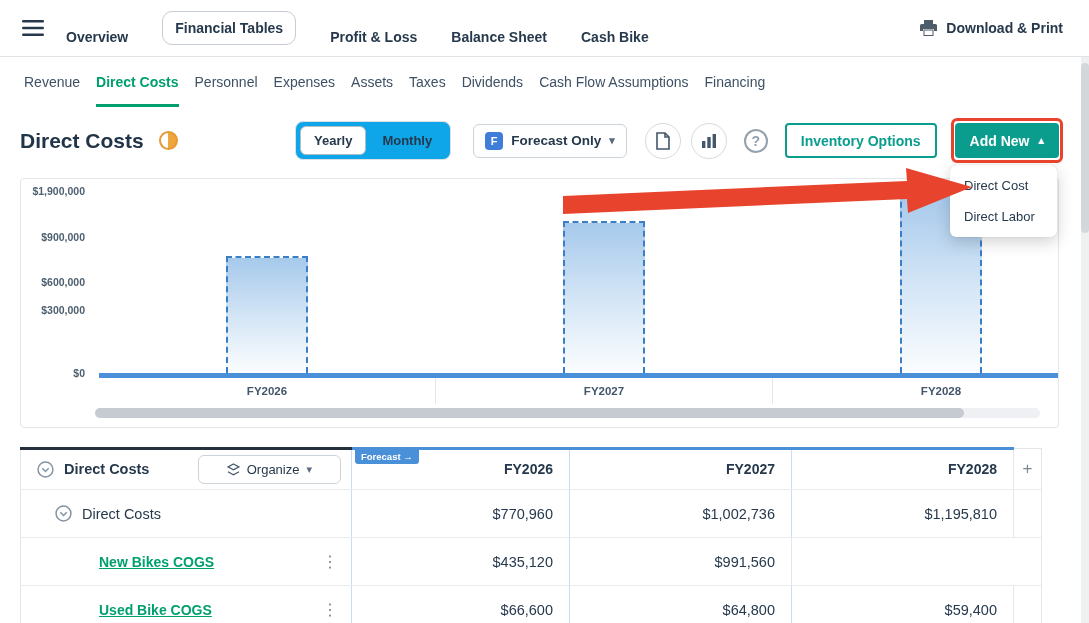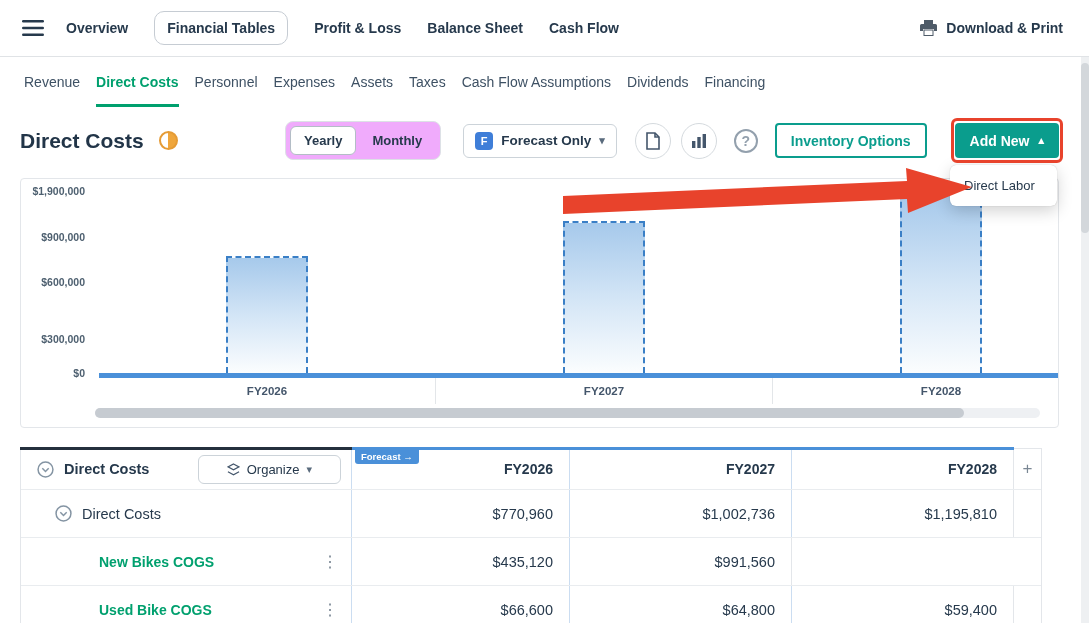--- a/index.html
+++ b/index.html
@@ -6,58 +6,58 @@
   :root{
     --green:#00A06E; --teal:#0A9D8D; --blue:#4A90D9; --red:#E8432C;
     --ink:#26394C; --muted:#5A6B7D; --line:#E3E6EA;
   }
   body{width:1089px;height:623px;overflow:hidden;position:relative;background:#fff;
        color:var(--ink);font-family:"Liberation Sans",sans-serif;}
 
   
   .top-nav{height:57px;display:flex;align-items:center;padding:0 26px 0 22px;border-bottom:1px solid #E0E3E6;}
   .hamburger{margin-right:22px;display:flex;cursor:pointer}
-  .nav-items{display:flex;align-items:center;gap:26px;font-size:14px;font-weight:700}
+  .nav-items{display:flex;align-items:flex-end;gap:34px;font-size:14px;font-weight:700}
   .nav-item{cursor:pointer;white-space:nowrap}
   .nav-item.active{border:1px solid #C6CCD3;border-radius:10px;padding:8px 12px;background:#fff}
   .download{margin-left:auto;display:flex;align-items:center;gap:9px;font-size:14px;font-weight:700;cursor:pointer}
 
   
   .tabs{display:flex;gap:16px;padding:0 24px;height:50px}
   .tab{display:flex;align-items:center;font-size:14px;color:#3E5164;border-bottom:3px solid transparent;padding-top:2px;cursor:pointer;white-space:nowrap}
   .tab.active{color:var(--green);border-bottom-color:var(--green);font-weight:700}
 
   
   .toolbar{display:flex;align-items:center;padding:14px 30px 12px 20px;gap:10px}
   .page-title{font-size:21px;font-weight:700;color:#223548}
   .coin{width:19px;height:19px;border-radius:50%;border:2px solid #E59B35;background:linear-gradient(90deg,#fff 50%,#EFA63C 50%);margin-left:5px}
-  .period{margin-left:auto;display:flex;border:1px solid #DDE1E6;border-radius:8px;padding:4px;gap:2px;background:#f0abfc}
+  .period{margin-left:auto;display:flex;border:1px solid #DDE1E6;border-radius:8px;padding:4px;gap:2px;background:#0ea5e9}
   .period .pbtn{border:1px solid transparent;background:transparent;font:inherit;font-size:13px;font-weight:600;color:var(--ink);padding:6px 13px;border-radius:6px;cursor:pointer;white-space:nowrap}
   .period .pbtn.selected{background:#fff;border-color:#B3BDC6}
   .fselect{margin-left:12px;display:flex;align-items:center;gap:8px;border:1px solid #CCD3D9;border-radius:6px;padding:7px 11px;font-size:13.5px;font-weight:600;cursor:pointer;background:#fff;white-space:nowrap}
   .fbadge{width:18px;height:18px;border-radius:4px;background:#3F7ED8;color:#fff;font-size:11px;font-weight:700;display:flex;align-items:center;justify-content:center}
   .chev{color:var(--muted);font-size:11px;line-height:1}
   .icon-btn{width:36px;height:36px;border-radius:50%;border:1px solid #D5DADE;background:#fff;display:flex;align-items:center;justify-content:center;cursor:pointer}
   .help{width:24px;height:24px;border-radius:50%;border:2px solid #93A0AD;color:#93A0AD;font-weight:700;font-size:14px;display:flex;align-items:center;justify-content:center;margin:0 7px;cursor:pointer}
   .inv-btn{border:2px solid var(--teal);color:var(--teal);background:#fff;font:inherit;font-size:14px;font-weight:700;border-radius:4px;height:35px;padding:0 14px;cursor:pointer;white-space:nowrap}
-  .addnew-wrap{position:relative;margin-left:18px}
+  .addnew-wrap{position:relative;margin-left:8px}
   .addnew{background:var(--teal);color:#fff;border:none;font:inherit;font-size:14px;font-weight:700;border-radius:4px;height:35px;padding:0 15px;display:flex;align-items:center;gap:9px;cursor:pointer;white-space:nowrap}
   .addnew .chev-up{color:#fff;font-size:11px;line-height:1}
   .red-box{position:absolute;inset:-5px -4px;border:3px solid var(--red);border-radius:6px;pointer-events:none;z-index:56}
   .menu{position:absolute;top:calc(100% + 7px);right:2px;width:107px;background:#fff;border-radius:6px;
         box-shadow:0 0 1px rgba(0,0,0,.25),0 5px 16px rgba(0,0,0,.18);padding:5px 0;z-index:50}
   .menu-item{padding:8px 14px;font-size:13px;color:var(--ink);cursor:pointer;white-space:nowrap}
 
   
   .chart-panel{margin:6px 30px 0 20px;border:1px solid var(--line);border-radius:4px;overflow:hidden;padding-top:12px;background:#fff}
   .chart-body{position:relative;height:182px}
   .y-axis{position:absolute;left:0;top:0;width:70px;height:182px}
   .y-tick{position:absolute;right:6px;transform:translateY(-50%);font-size:10.5px;font-weight:700;color:#4E6070;white-space:nowrap}
   .y-tick:nth-child(1){top:0}.y-tick:nth-child(2){top:45.5px}.y-tick:nth-child(3){top:91px}
-  .y-tick:nth-child(4){top:148px}.y-tick:nth-child(5){top:182px}
+  .y-tick:nth-child(4){top:119px}.y-tick:nth-child(5){top:182px}
   .plot{margin-left:78px;width:1010px;height:182px;display:flex}
   .pcell{flex:1;position:relative}
   .bar{position:absolute;bottom:0;left:50%;transform:translateX(-50%);width:82px;
        border:2px dashed #3A7FC6;border-bottom:none;
        background:linear-gradient(180deg,#A6C9EB 0%,#D3E5F6 50%,#FBFDFE 100%)}
   .baseline{margin-left:78px;width:1010px;height:5px;background:var(--blue)}
   .x-axis{margin-left:78px;width:1010px;height:26px;display:flex}
   .x-cell{flex:1;display:flex;align-items:center;justify-content:center;font-size:11.5px;font-weight:700;color:#44566B}
   .x-cell + .x-cell{border-left:1px solid #E3E6E9}
   .chart-scrollbar{height:10px;margin:4px 18px 9px 74px;position:relative}
@@ -76,21 +76,21 @@
   .tdata{height:48px}
   .tlabel{display:flex;align-items:center;padding-left:16px;gap:10px}
   .ttitle{font-size:14.5px;font-weight:700}
   .organize{margin-left:auto;margin-right:10px;display:flex;align-items:center;gap:7px;border:1px solid #CCD3D9;
             border-radius:6px;background:#fff;font:inherit;font-size:13px;color:var(--ink);padding:6px 28px;cursor:pointer}
   .tcol{display:flex;align-items:center;justify-content:flex-end;padding-right:16px;font-size:14.5px;border-left:1px solid #CBDDF1}
   .tcol.hd{font-weight:700;font-size:14px}
   .tplus{display:flex;align-items:center;justify-content:center;border-left:1px solid var(--line);color:#7A8794;font-size:17px;cursor:pointer}
   .glabel{padding-left:34px;font-size:14.5px}
   .llabel{padding-left:78px}
-  .row-link{color:var(--green);font-weight:700;font-size:14px;cursor:pointer;white-space:nowrap}
+  .row-link{color:var(--green);font-weight:700;text-decoration:underline;font-size:14px;cursor:pointer;white-space:nowrap}
   .kebab{margin-left:auto;margin-right:13px;color:#7A8794;font-size:16px;cursor:pointer}
 
   
   .arrow-svg{position:absolute;left:545px;top:168px;z-index:60;pointer-events:none}
   .v-scroll{position:absolute;top:57px;right:0;bottom:0;width:8px;background:#EEF0F2;z-index:40}
   .v-thumb{position:absolute;top:6px;right:0;width:8px;height:170px;background:#D3D7DB;border-radius:4px;cursor:pointer}
 </style>
 </head>
 <body>
 
@@ -100,43 +100,43 @@
         <rect width="22" height="2.4" rx="1.2" fill="#26394C"></rect>
         <rect y="6.8" width="22" height="2.4" rx="1.2" fill="#26394C"></rect>
         <rect y="13.6" width="22" height="2.4" rx="1.2" fill="#26394C"></rect>
       </svg>
   </span>
   <nav class="nav-items">
     <a class="nav-item">Overview</a>
     <a class="nav-item active">Financial Tables</a>
     <a class="nav-item">Profit &amp; Loss</a>
     <a class="nav-item">Balance Sheet</a>
-    <a class="nav-item">Cash Flow</a>
+    <a class="nav-item">Cash Bike</a>
   </nav>
   <div class="download">
     <span style="display:flex">
       <svg width="17" height="16" viewBox="0 0 17 16">
           <path d="M4 0h9v4H4z" fill="#4E5B68"></path>
           <path d="M1.5 4h14a1.5 1.5 0 0 1 1.5 1.5V11h-3V9H3v2H0V5.5A1.5 1.5 0 0 1 1.5 4z" fill="#4E5B68"></path>
           <rect x="4" y="10" width="9" height="5.5" fill="#fff" stroke="#4E5B68"></rect>
         </svg>
     </span>
     <span>Download &amp; Print</span>
   </div>
 </header>
 
 <nav class="tabs">
   <a class="tab">Revenue</a>
   <a class="tab active">Direct Costs</a>
   <a class="tab">Personnel</a>
   <a class="tab">Expenses</a>
   <a class="tab">Assets</a>
   <a class="tab">Taxes</a>
+  <a class="tab">Dividends</a>
   <a class="tab">Cash Flow Assumptions</a>
-  <a class="tab">Dividends</a>
   <a class="tab">Financing</a>
 </nav>
 
 <div class="toolbar">
   <h1 class="page-title">Direct Costs</h1>
   <span class="coin"></span>
 
   <div class="period">
     <button class="pbtn selected">Yearly</button>
     <button class="pbtn">Monthly</button>
@@ -169,20 +169,21 @@
 
   <button class="inv-btn">Inventory Options</button>
 
   <span class="addnew-wrap">
     <button class="addnew">
       <span>Add New</span>
       <span class="chev-up">▴</span>
     </button>
     <span class="red-box"></span>
     <div class="menu">
+      <div class="menu-item">Direct Cost</div>
       <div class="menu-item">Direct Labor</div>
     </div>
   </span>
 </div>
 
 <section class="chart-panel">
   <div class="chart-body">
     <div class="y-axis">
       <span class="y-tick">$1,900,000</span>
       <span class="y-tick">$900,000</span>

